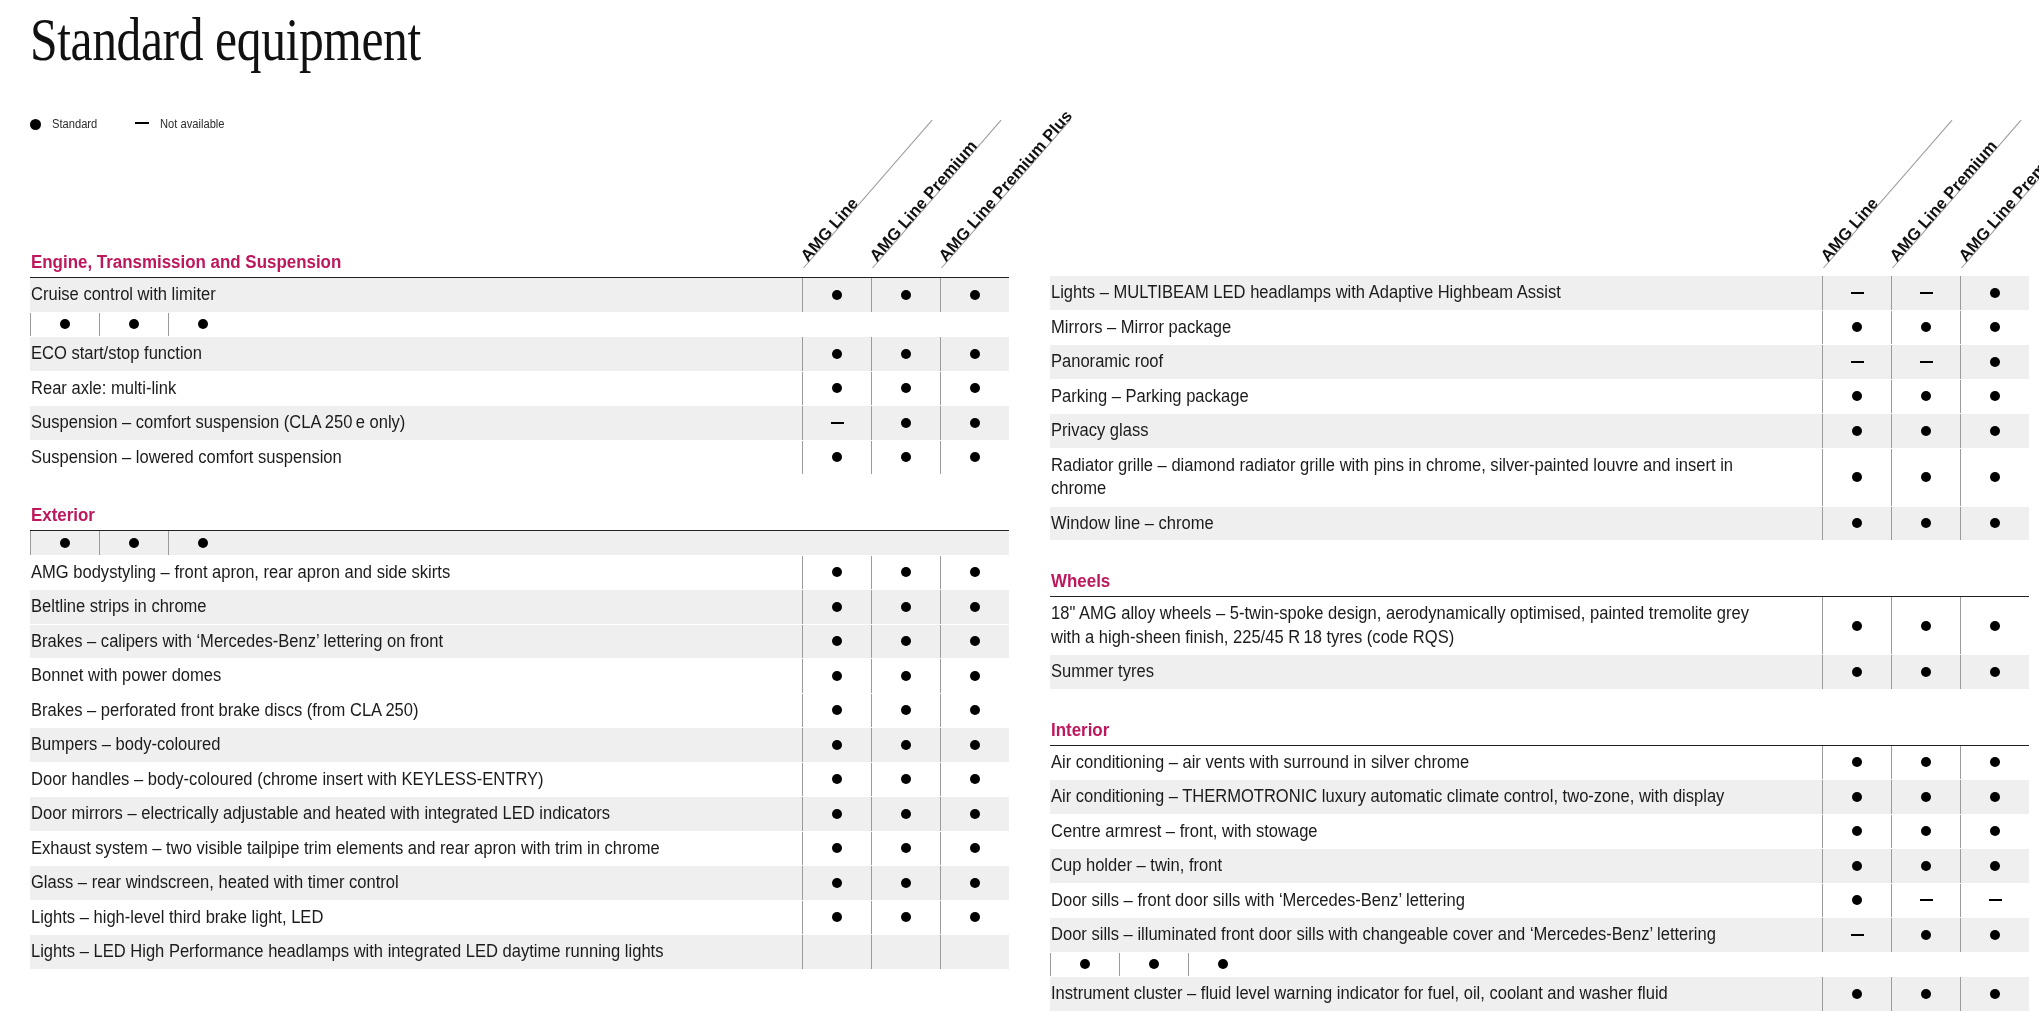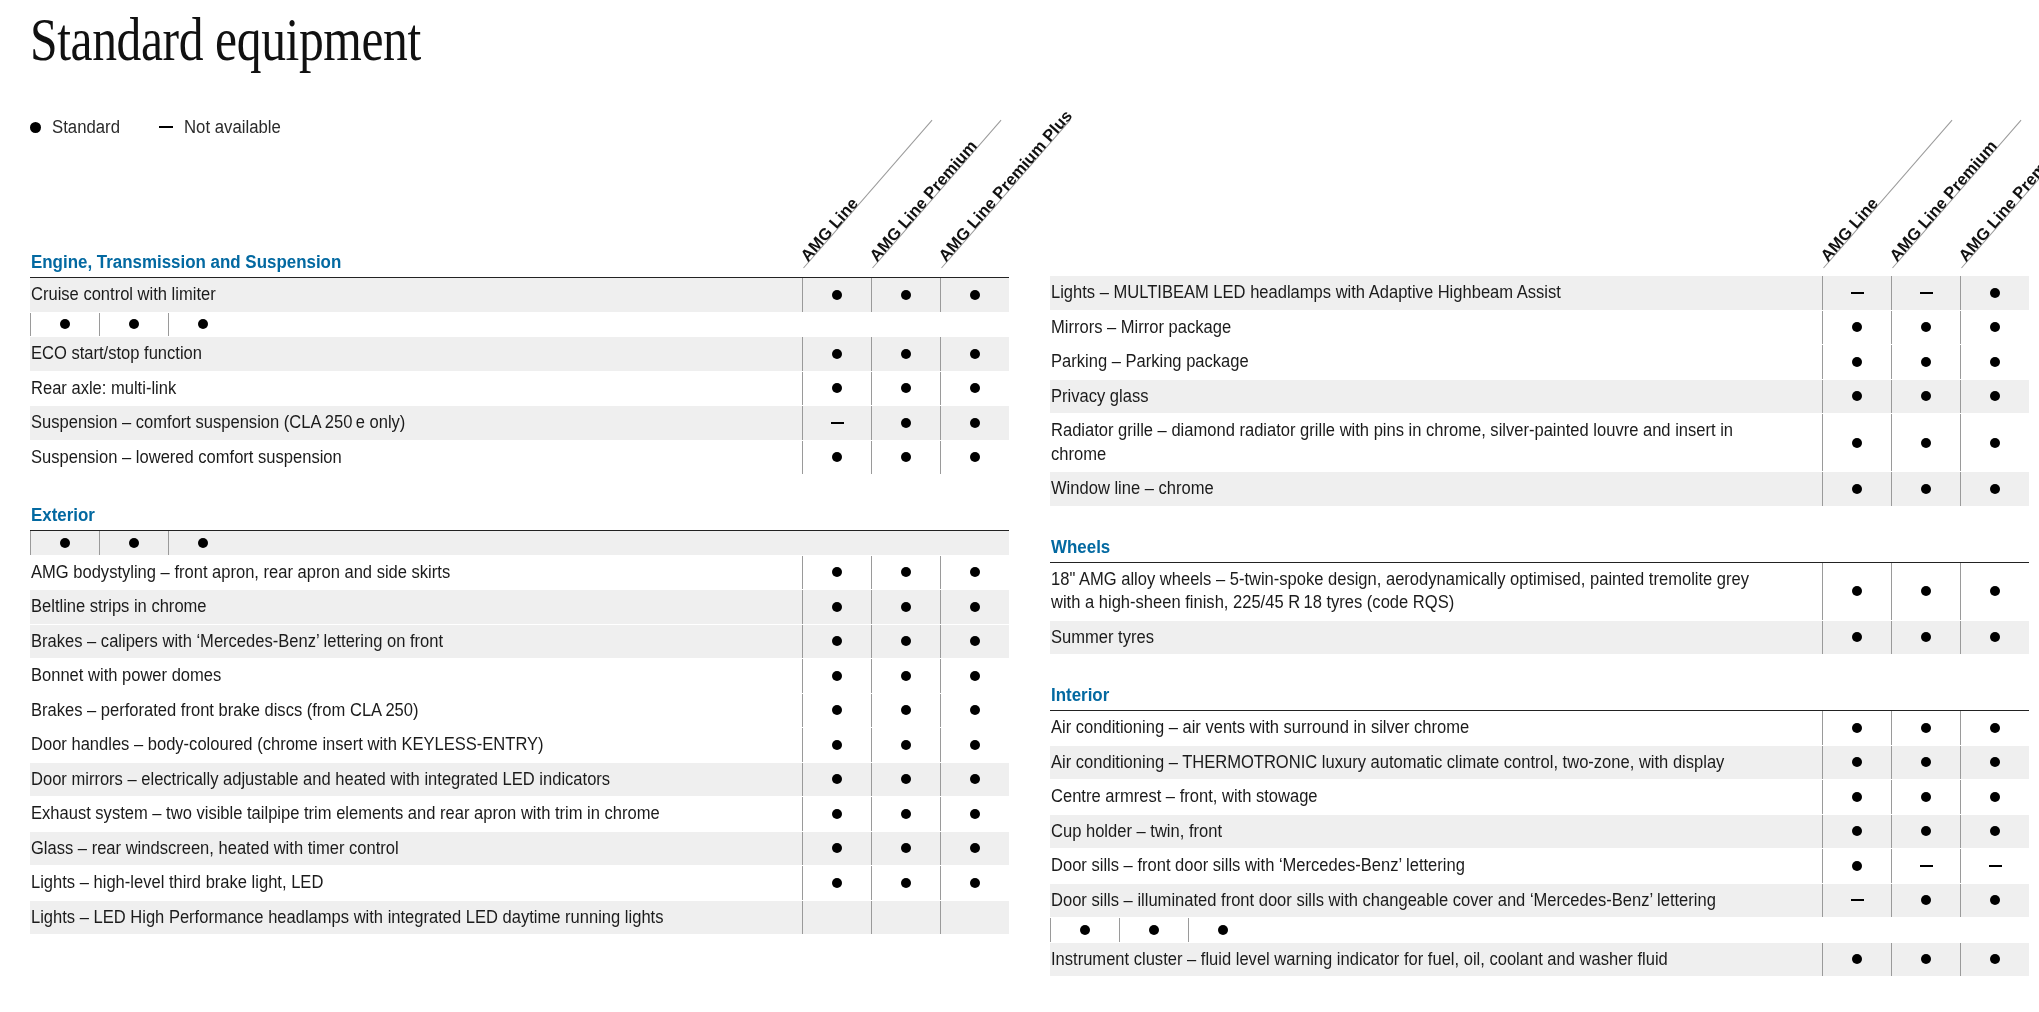--- a/index.html
+++ b/index.html
@@ -33,21 +33,21 @@
   }
 
   
   .legend {
     position: absolute;
     left: 30px;
     top: 117px;
     display: flex;
     align-items: center;
     gap: 34px;
-    font-size: 18px;
+    font-size: 12px;
     color: #2b2b2b;
   }
   .legend-entry {
     display: flex;
     align-items: center;
     gap: 11px;
     white-space: nowrap;
   }
   .legend-label { transform: scaleX(0.93); transform-origin: left center; }
   .dot-mark {
@@ -110,21 +110,21 @@
     color: #111;
     transform-origin: left bottom;
     transform: rotate(-49deg);
     letter-spacing: 0.1px;
   }
 
   
   .section-head {
     font-size: 18px;
     font-weight: 700;
-    color: #0369a1;
+    color: #be185d;
     padding: 0 0 4px 1px;
     border-bottom: 1.6px solid #222;
     transform-origin: left bottom;
     white-space: nowrap;
   }
   .section-head-inner { display: inline-block; transform: scaleX(0.94); transform-origin: left bottom; }
   .section-spacer { height: 30px; }
 
   
   .rows { display: block; }
@@ -361,20 +361,34 @@
               <span class="m-dot"></span>
             </div>
             <div class="mark-cell">
               <span class="m-dot"></span>
             </div>
             <div class="mark-cell">
               <span class="m-dot"></span>
             </div>
           </div>
         </div>
+        <div class="row alt">
+          <div class="row-label"><span>Bumpers – body-coloured</span></div>
+          <div class="marks">
+            <div class="mark-cell">
+              <span class="m-dot"></span>
+            </div>
+            <div class="mark-cell">
+              <span class="m-dot"></span>
+            </div>
+            <div class="mark-cell">
+              <span class="m-dot"></span>
+            </div>
+          </div>
+        </div>
         <div class="row">
           <div class="row-label"><span>Door handles – body-coloured (chrome insert with KEYLESS-ENTRY)</span></div>
           <div class="marks">
             <div class="mark-cell">
               <span class="m-dot"></span>
             </div>
             <div class="mark-cell">
               <span class="m-dot"></span>
             </div>
             <div class="mark-cell">
@@ -487,20 +501,34 @@
               <span class="m-dot"></span>
             </div>
             <div class="mark-cell">
               <span class="m-dot"></span>
             </div>
             <div class="mark-cell">
               <span class="m-dot"></span>
             </div>
           </div>
         </div>
+        <div class="row alt">
+          <div class="row-label"><span>Panoramic roof</span></div>
+          <div class="marks">
+            <div class="mark-cell">
+              <span class="m-dash"></span>
+            </div>
+            <div class="mark-cell">
+              <span class="m-dash"></span>
+            </div>
+            <div class="mark-cell">
+              <span class="m-dot"></span>
+            </div>
+          </div>
+        </div>
         <div class="row">
           <div class="row-label"><span>Parking – Parking package</span></div>
           <div class="marks">
             <div class="mark-cell">
               <span class="m-dot"></span>
             </div>
             <div class="mark-cell">
               <span class="m-dot"></span>
             </div>
             <div class="mark-cell">

